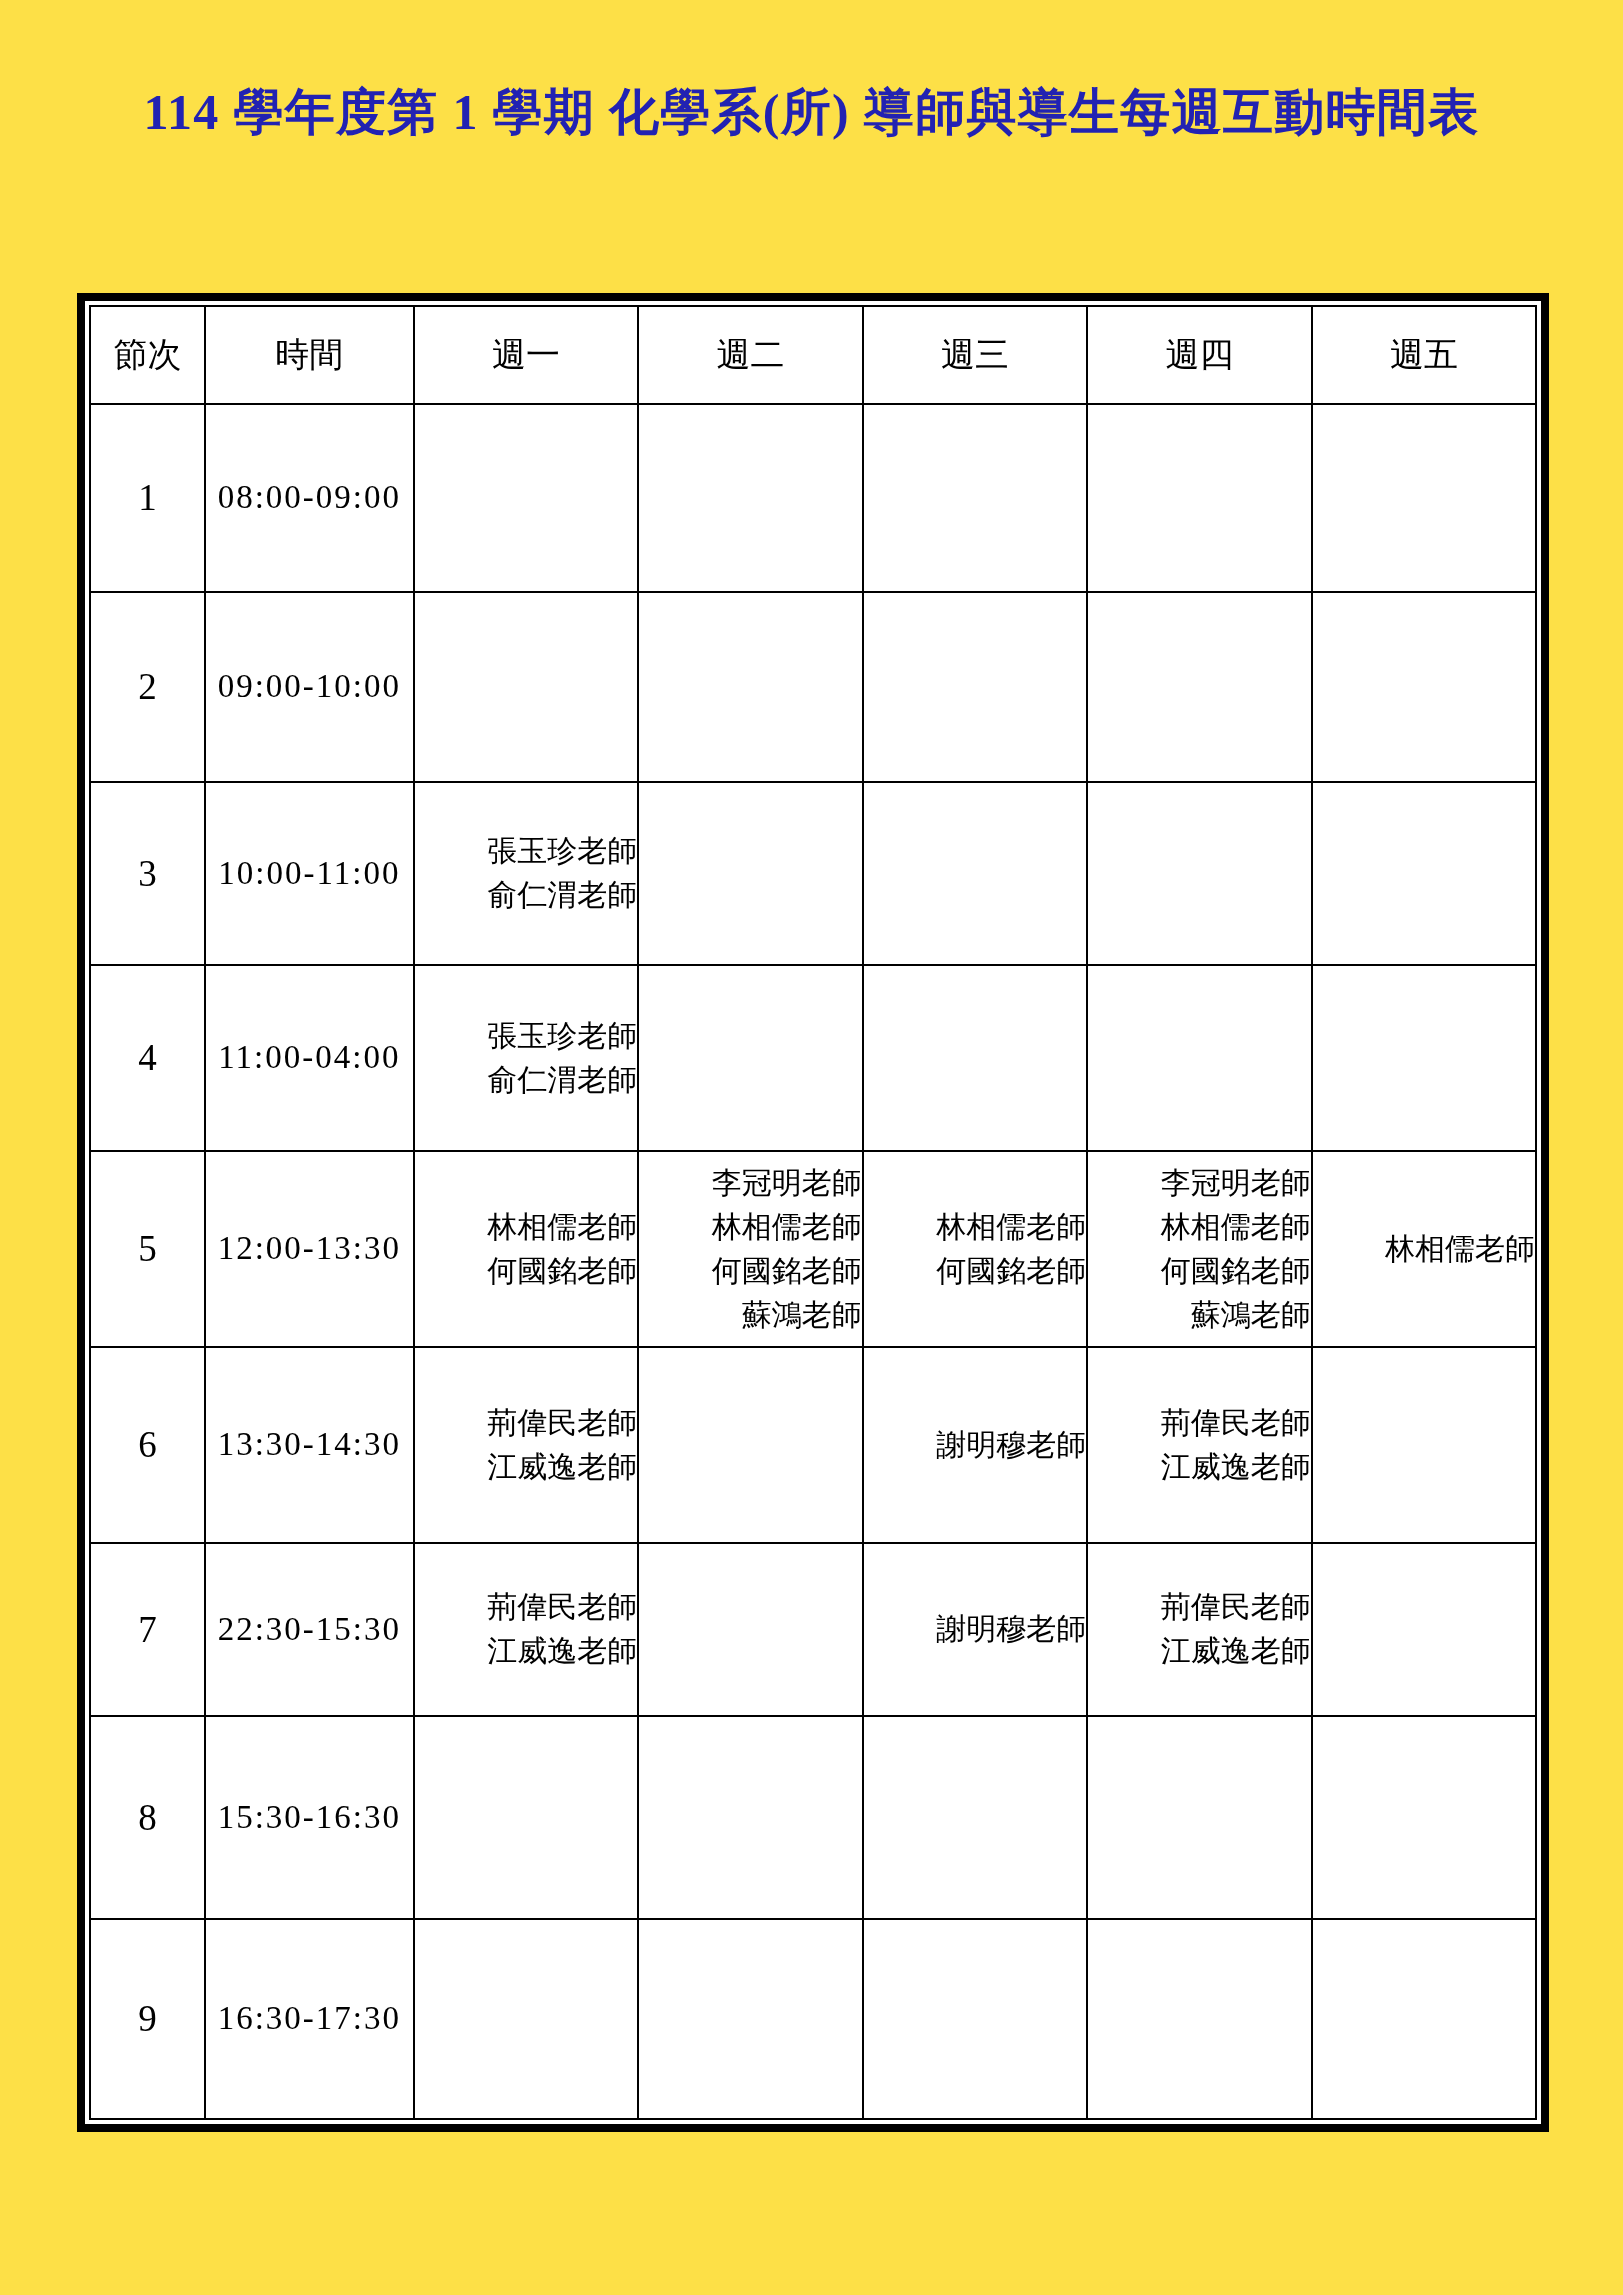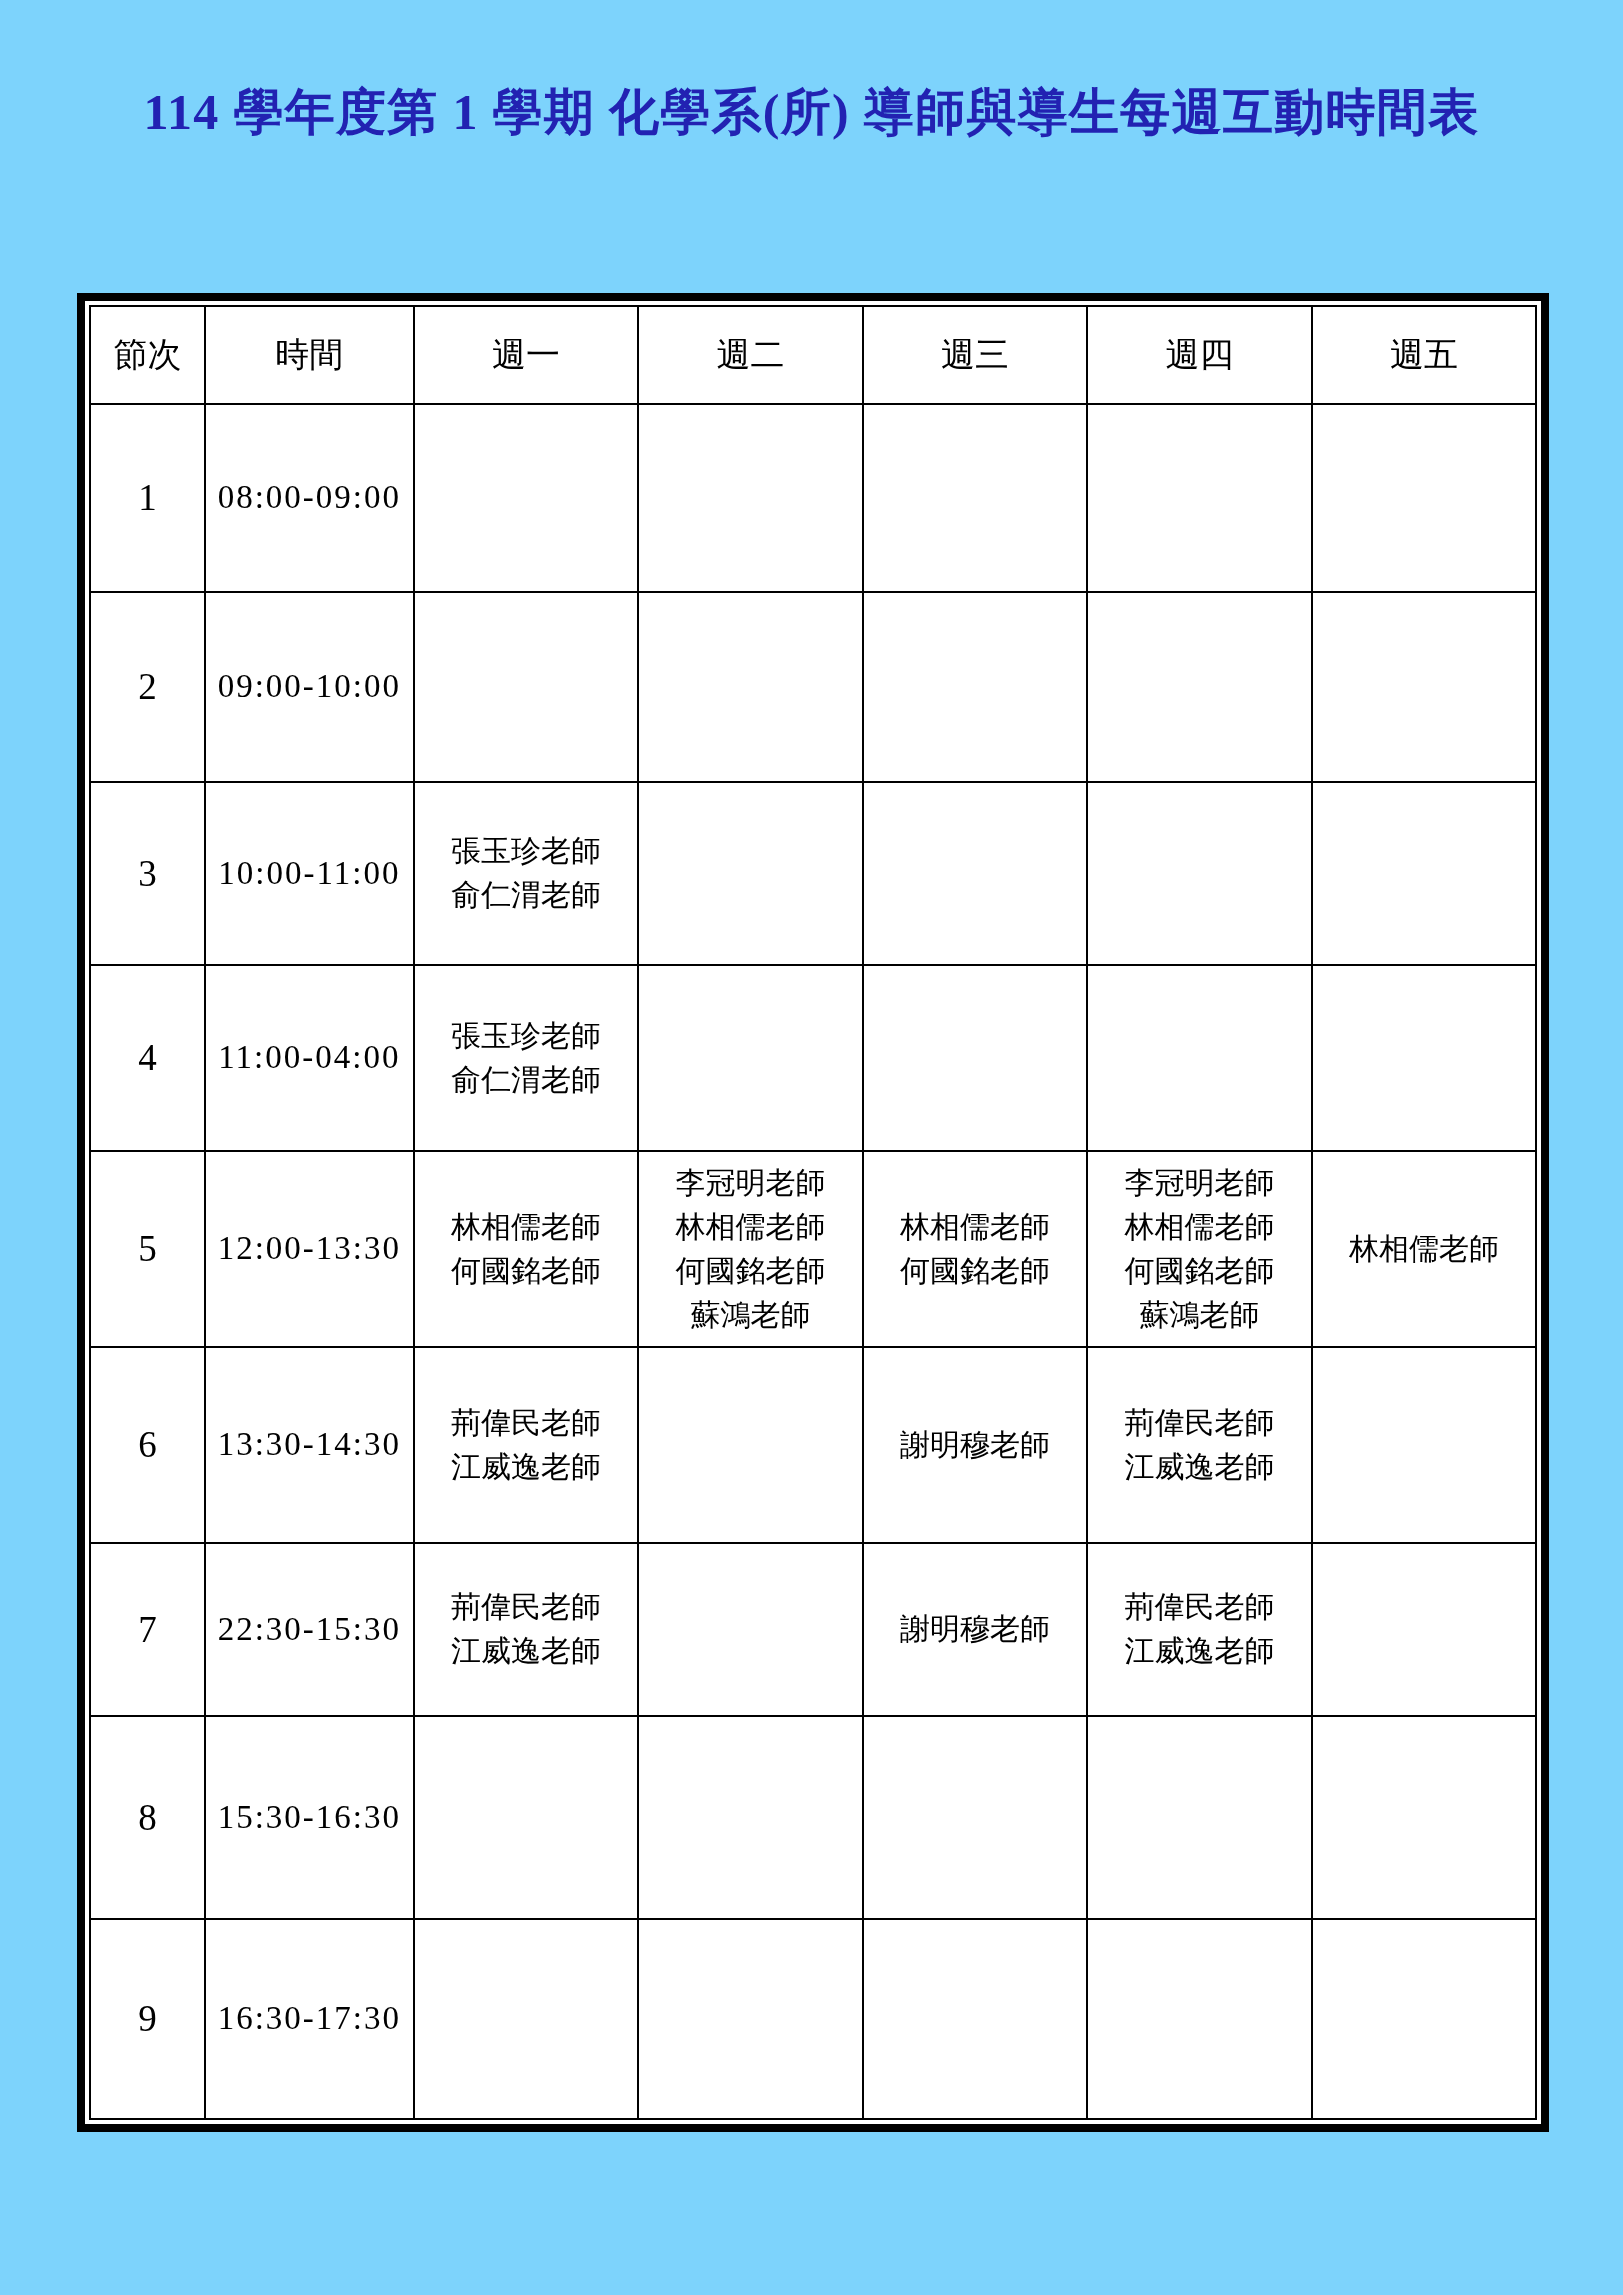--- a/index.html
+++ b/index.html
@@ -4,21 +4,21 @@
 <style>
   html, body {
     margin: 0;
     padding: 0;
     background: #ffffff;
   }
   .page {
     position: relative;
     width: 1623px;
     height: 2295px;
-    background: #7dd3fc;
+    background: #fde047;
     font-family: "Liberation Serif", "DejaVu Serif", serif;
     color: #000000;
   }
   .page-title {
     padding-top: 79px;
     text-align: center;
     font-size: 50px;
     font-weight: bold;
     letter-spacing: 1.3px;
     color: #2222b2;
@@ -71,21 +71,21 @@
   }
   td.time-cell {
     font-size: 33px;
     letter-spacing: 2px;
   }
   td.day-cell {
     font-size: 30px;
   }
   td.day-cell .teacher {
     line-height: 44px;
-    text-align: center;
+    text-align: right;
   }
   col.c-period { width: 7.95%; }
   col.c-time   { width: 14.45%; }
   col.c-day    { width: 15.52%; }
 </style>
 </head>
 <body>
 
 <div class="page">
 

